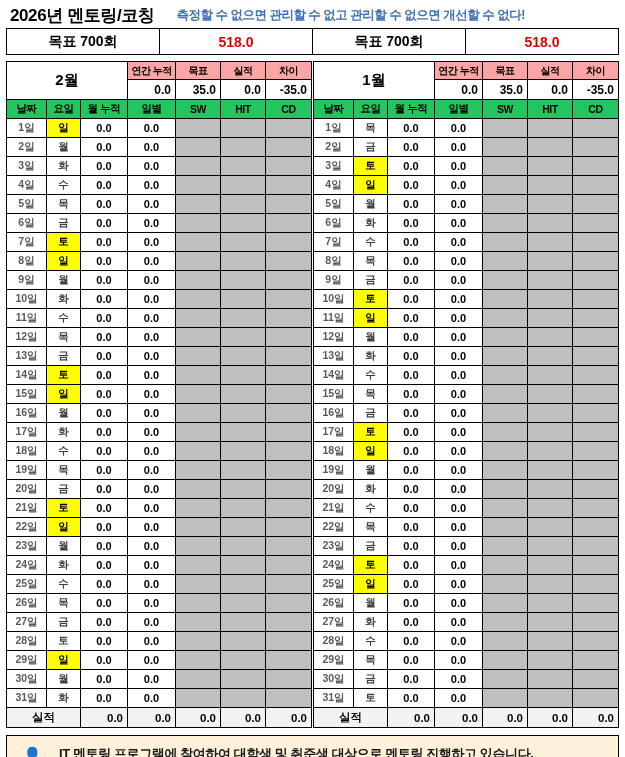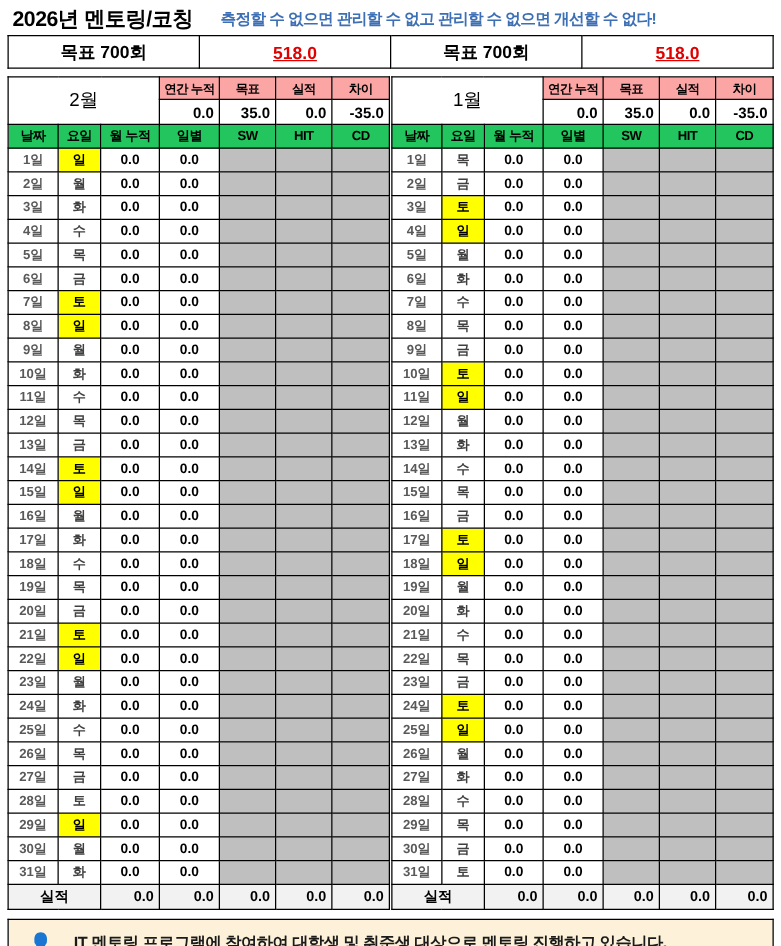--- a/index.html
+++ b/index.html
@@ -22,35 +22,35 @@
   
   table{border-collapse:collapse;table-layout:fixed;padding-left:21px;}
   td,th{border:1px solid #000;padding:0;font-size:11px;font-weight:bold;
         text-align:center;vertical-align:middle;background:#fff;}
 
   
   .goalwrap{margin-top:3px;}
   .goal-table{width:613px;}
   .goal-table td{height:25px;font-size:14px;}
   .goal-label{font-size:14px;font-weight:bold;}
-  .goal-value{font-size:16px;font-weight:bold;color:#e00000;text-decoration:underline;}
+  .goal-value{font-size:16px;font-weight:bold;color:#e00000;}
 
   
   .gridwrap{margin-top:6px;display:flex;gap:0;}
   .month-table{width:305px;}
   .spacer{width:3px;}
   .month-table col.c-date{width:40px}
   .month-table col.c-dow{width:34px}
   .month-table col.c-mcum{width:47px}
   .month-table col.c-daily{width:48px}
   .month-table col.c-sw{width:45px}
   .month-table col.c-hit{width:45px}
   .month-table col.c-cd{width:46px}
 
-  .month-name{font-size:15px;font-weight:normal;}
+  .month-name{font-size:15px;font-weight:bold;}
   .hd-sub{background:#fca5a5;font-size:10px;height:17px;letter-spacing:-0.5px;}
   .hd-num{height:19px;font-size:12px;text-align:right;padding-right:4px;font-weight:bold;}
   .hd-col{background:#22c55e;height:18px;font-size:10.5px;letter-spacing:-0.4px;}
 
   .r-date{height:18px;font-size:10.5px;font-weight:bold;color:#595959;}
   .r-dow{height:18px;font-size:10.5px;font-weight:bold;color:#404040;}
   .r-dow.weekend{background:#ffff00;color:#000;}
   .r-num{height:18px;font-size:11px;font-weight:bold;text-align:center;}
   .r-blank{background:#bfbfbf;height:18px;}
 

